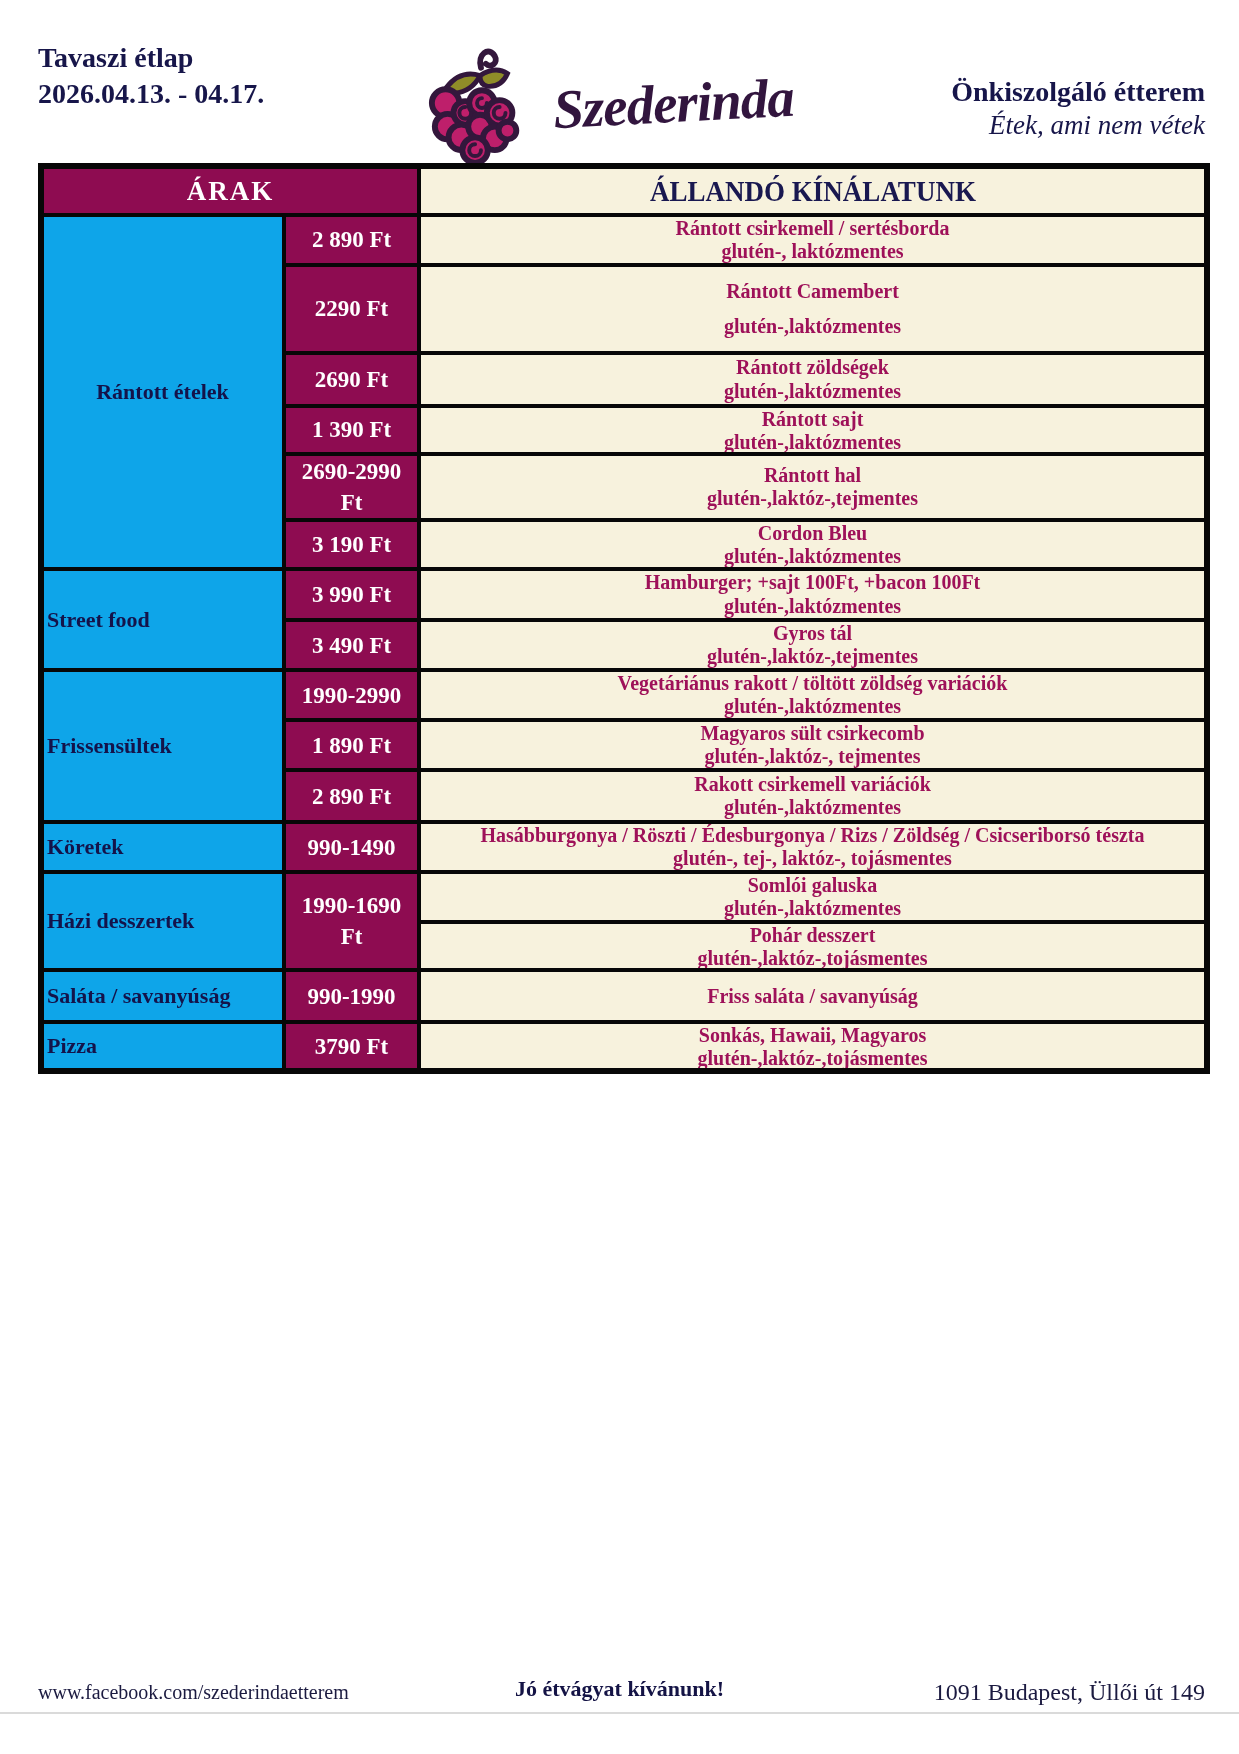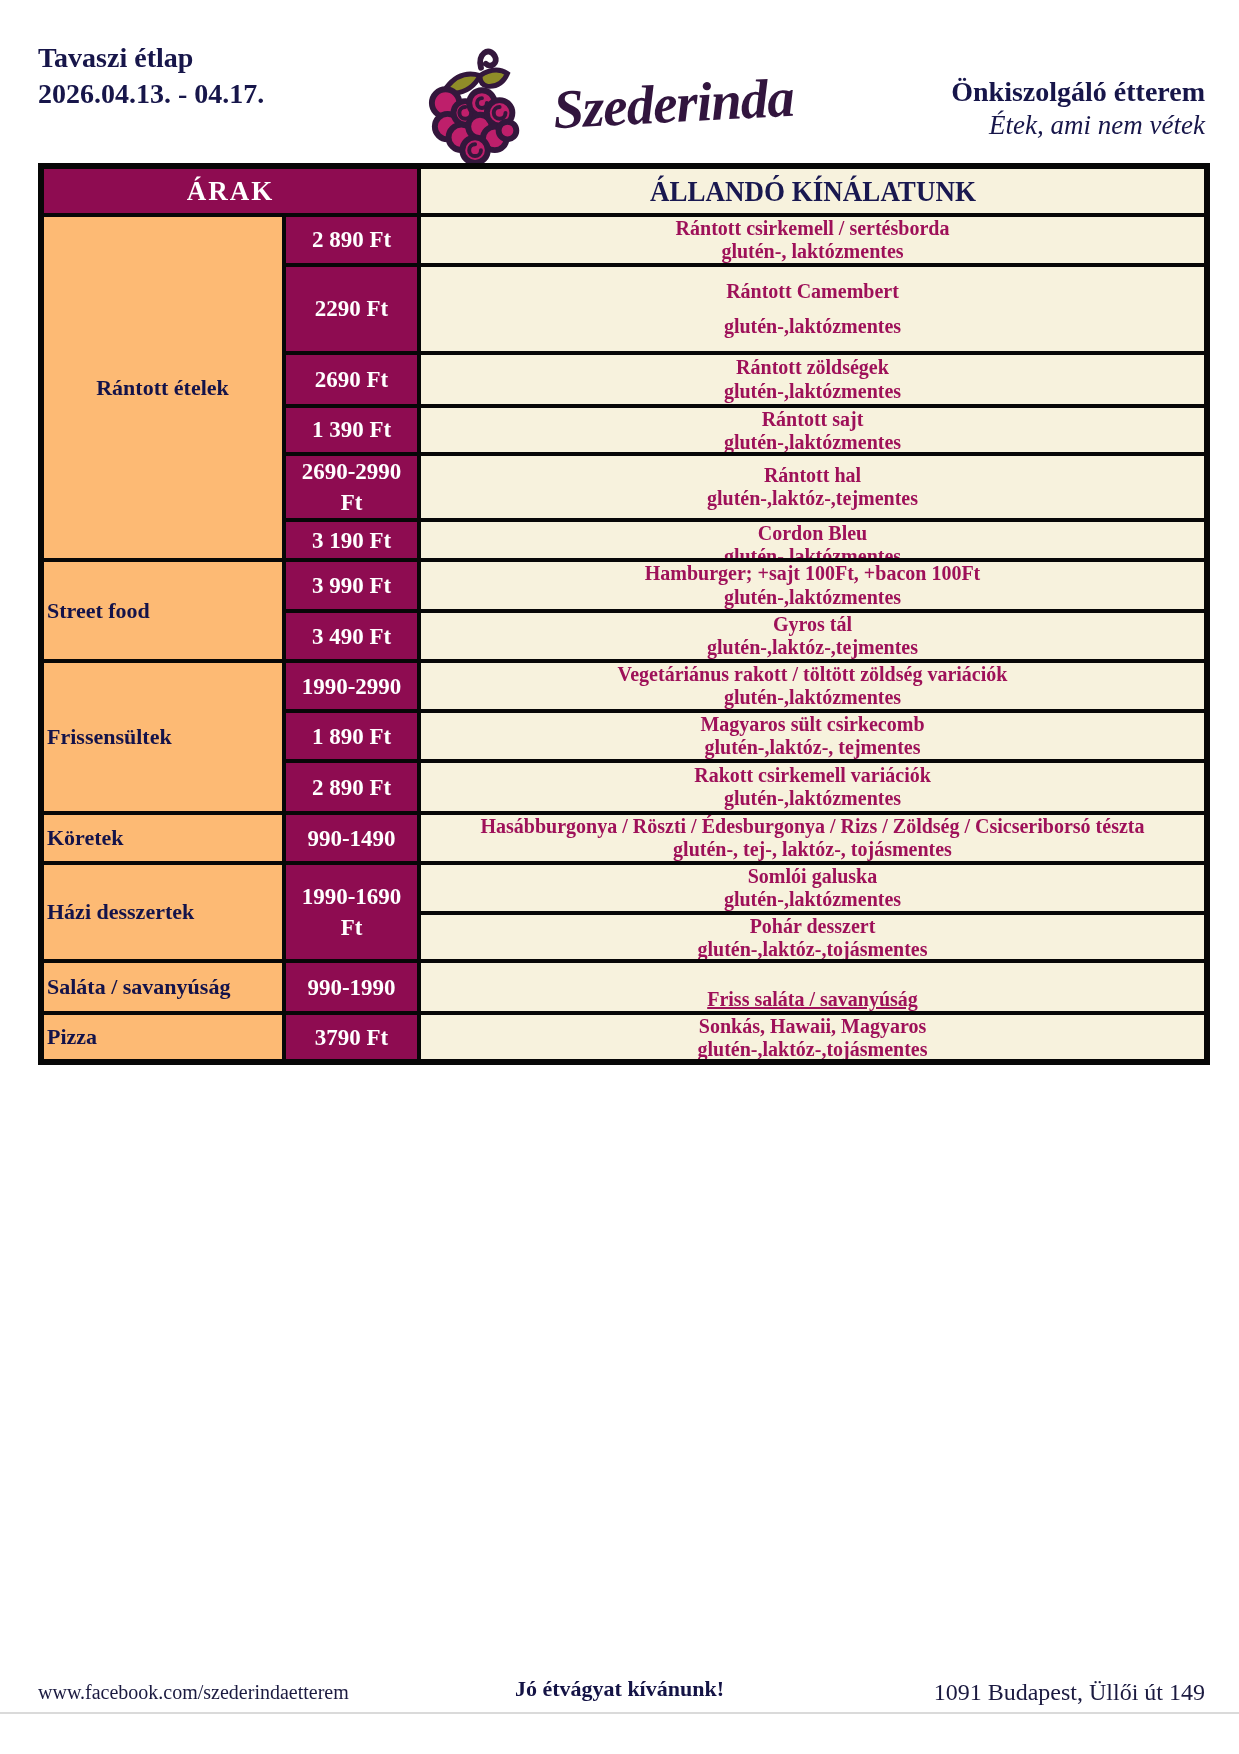--- a/index.html
+++ b/index.html
@@ -35,40 +35,40 @@
   th.arak{
     background:#8E0C51; color:#ffffff; font-size:27px; font-weight:bold;
     letter-spacing:2px; height:49px; text-align:center; vertical-align:middle;
   }
   th.offers{
     background:#F7F2DD; color:#191850; font-size:30px; font-weight:bold;
     text-align:center; vertical-align:middle;
   }
   th.offers .condense{ display:inline-block; transform:scaleX(.9); white-space:nowrap; }
   td.cat{
-    background:#fdba74; color:#14134a; font-weight:bold; font-size:22px;
+    background:#0ea5e9; color:#14134a; font-weight:bold; font-size:22px;
     text-align:left; padding-left:3px; vertical-align:middle; line-height:1.15;
   }
   td.cat.centered{ text-align:center; padding-left:0; }
   td.price{
     background:#8E0C51; color:#ffffff; font-weight:bold; font-size:23px;
     text-align:center; vertical-align:middle; line-height:1.35; padding:0 6px;
   }
   td.dish{
     background:#F7F2DD; color:#9E1159; font-weight:bold; font-size:20px;
     text-align:center; vertical-align:middle; padding:0 10px;
   }
   td.dish .lines{
     display:flex; flex-direction:column; justify-content:space-evenly;
     line-height:1.15;
   }
-  td.dish .lines.low{ justify-content:flex-end; padding-bottom:0;text-decoration:underline; }
+  td.dish .lines.low{ padding-bottom:0; }
   
   .h46{height:46px}.h84{height:84px}.h49{height:49px}.h44{height:44px}
-  .h45{height:36px}.h47{height:47px}.h48{height:48px}
+  .h45{height:45px}.h47{height:47px}.h48{height:48px}
 
   
   .footer-left{ position:absolute; left:38px; top:1681px; font-size:20px; color:#1b1a40; }
   .footer-center{ position:absolute; left:0; width:100%; top:1676px; text-align:center;
     font-size:22px; font-weight:bold; color:#141345; }
   .footer-right{ position:absolute; right:34px; top:1679px; font-size:24px; color:#1b1a40; }
   .bottom-line{ position:absolute; left:0; top:1712px; width:100%; height:2px; background:#dadada; }
 </style>
 </head>
 <body>

